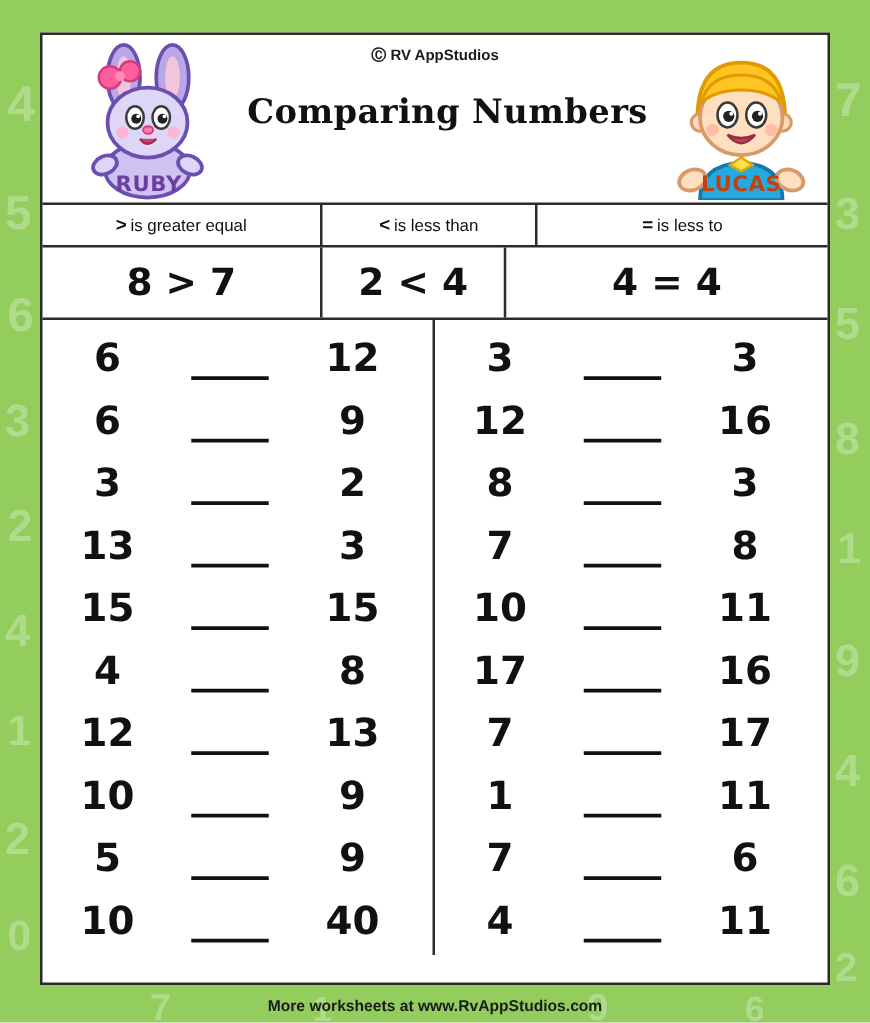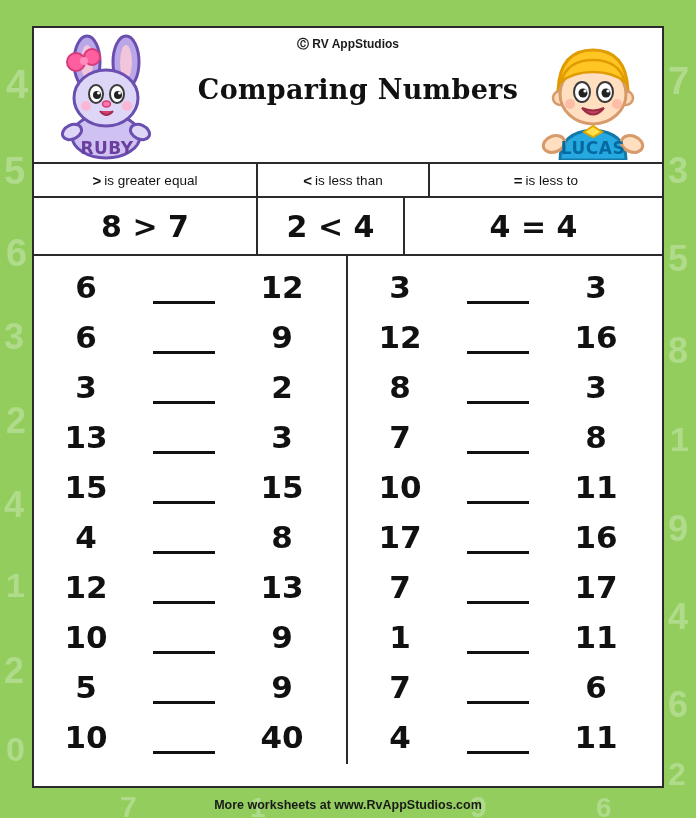--- a/index.html
+++ b/index.html
@@ -90,34 +90,34 @@
     padding-left: 20px;
   }
 
   
   .mascot {
     position: absolute;
     top: 4px;
     width: 130px;
     height: 128px;
   }
-  .mascot.left { left: 8px; }
+  .mascot.left { left: 20px; }
   .mascot.right { right: 4px; }
   .mascot-name {
     position: absolute;
     bottom: 2px;
     width: 100%;
     text-align: center;
     font-family: "DejaVu Sans", sans-serif;
     font-size: 17px;
     font-weight: bold;
     letter-spacing: .5px;
   }
   .mascot.left .mascot-name { color: #6b3fa0; }
-  .mascot.right .mascot-name { color: #0369a1; margin-top: 19px; }
+  .mascot.right .mascot-name { color: #c2410c; margin-top: 19px; }
 
   
   .legend-labels {
     display: flex;
     height: 32px;
     border-bottom: 2px solid #2b2b2b;
   }
   .legend-labels > div {
     display: flex;
     align-items: center;

